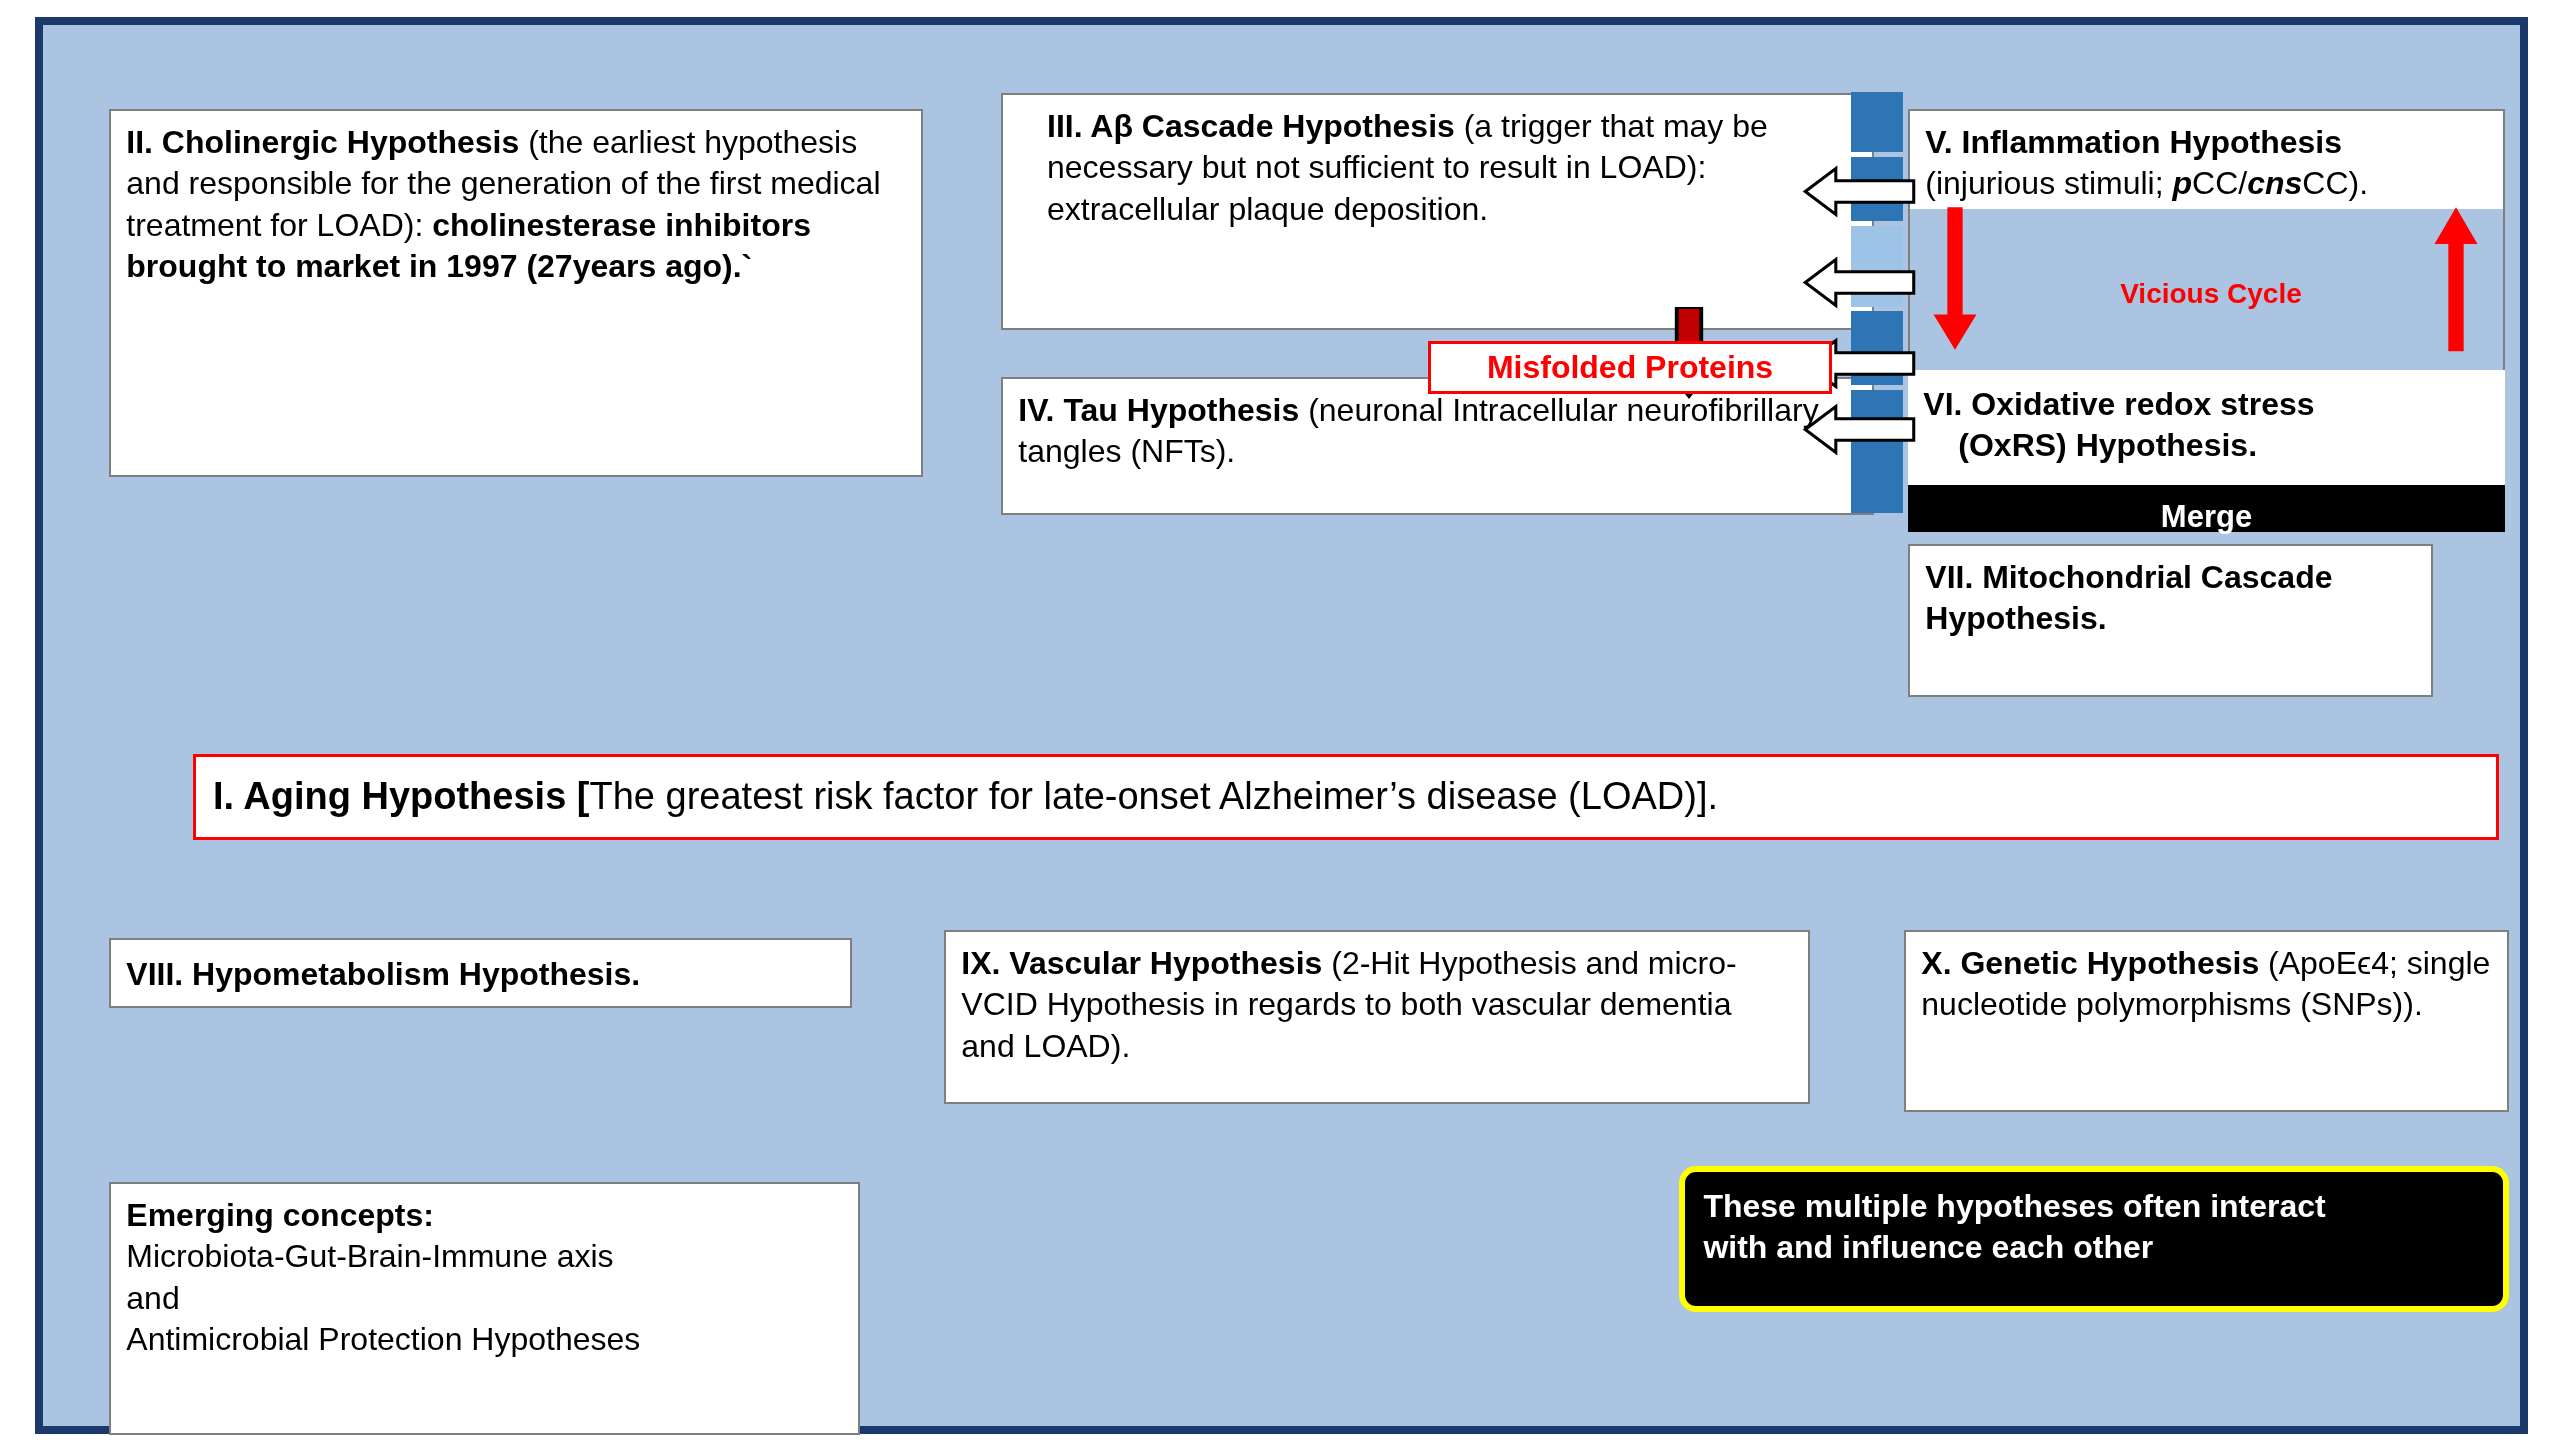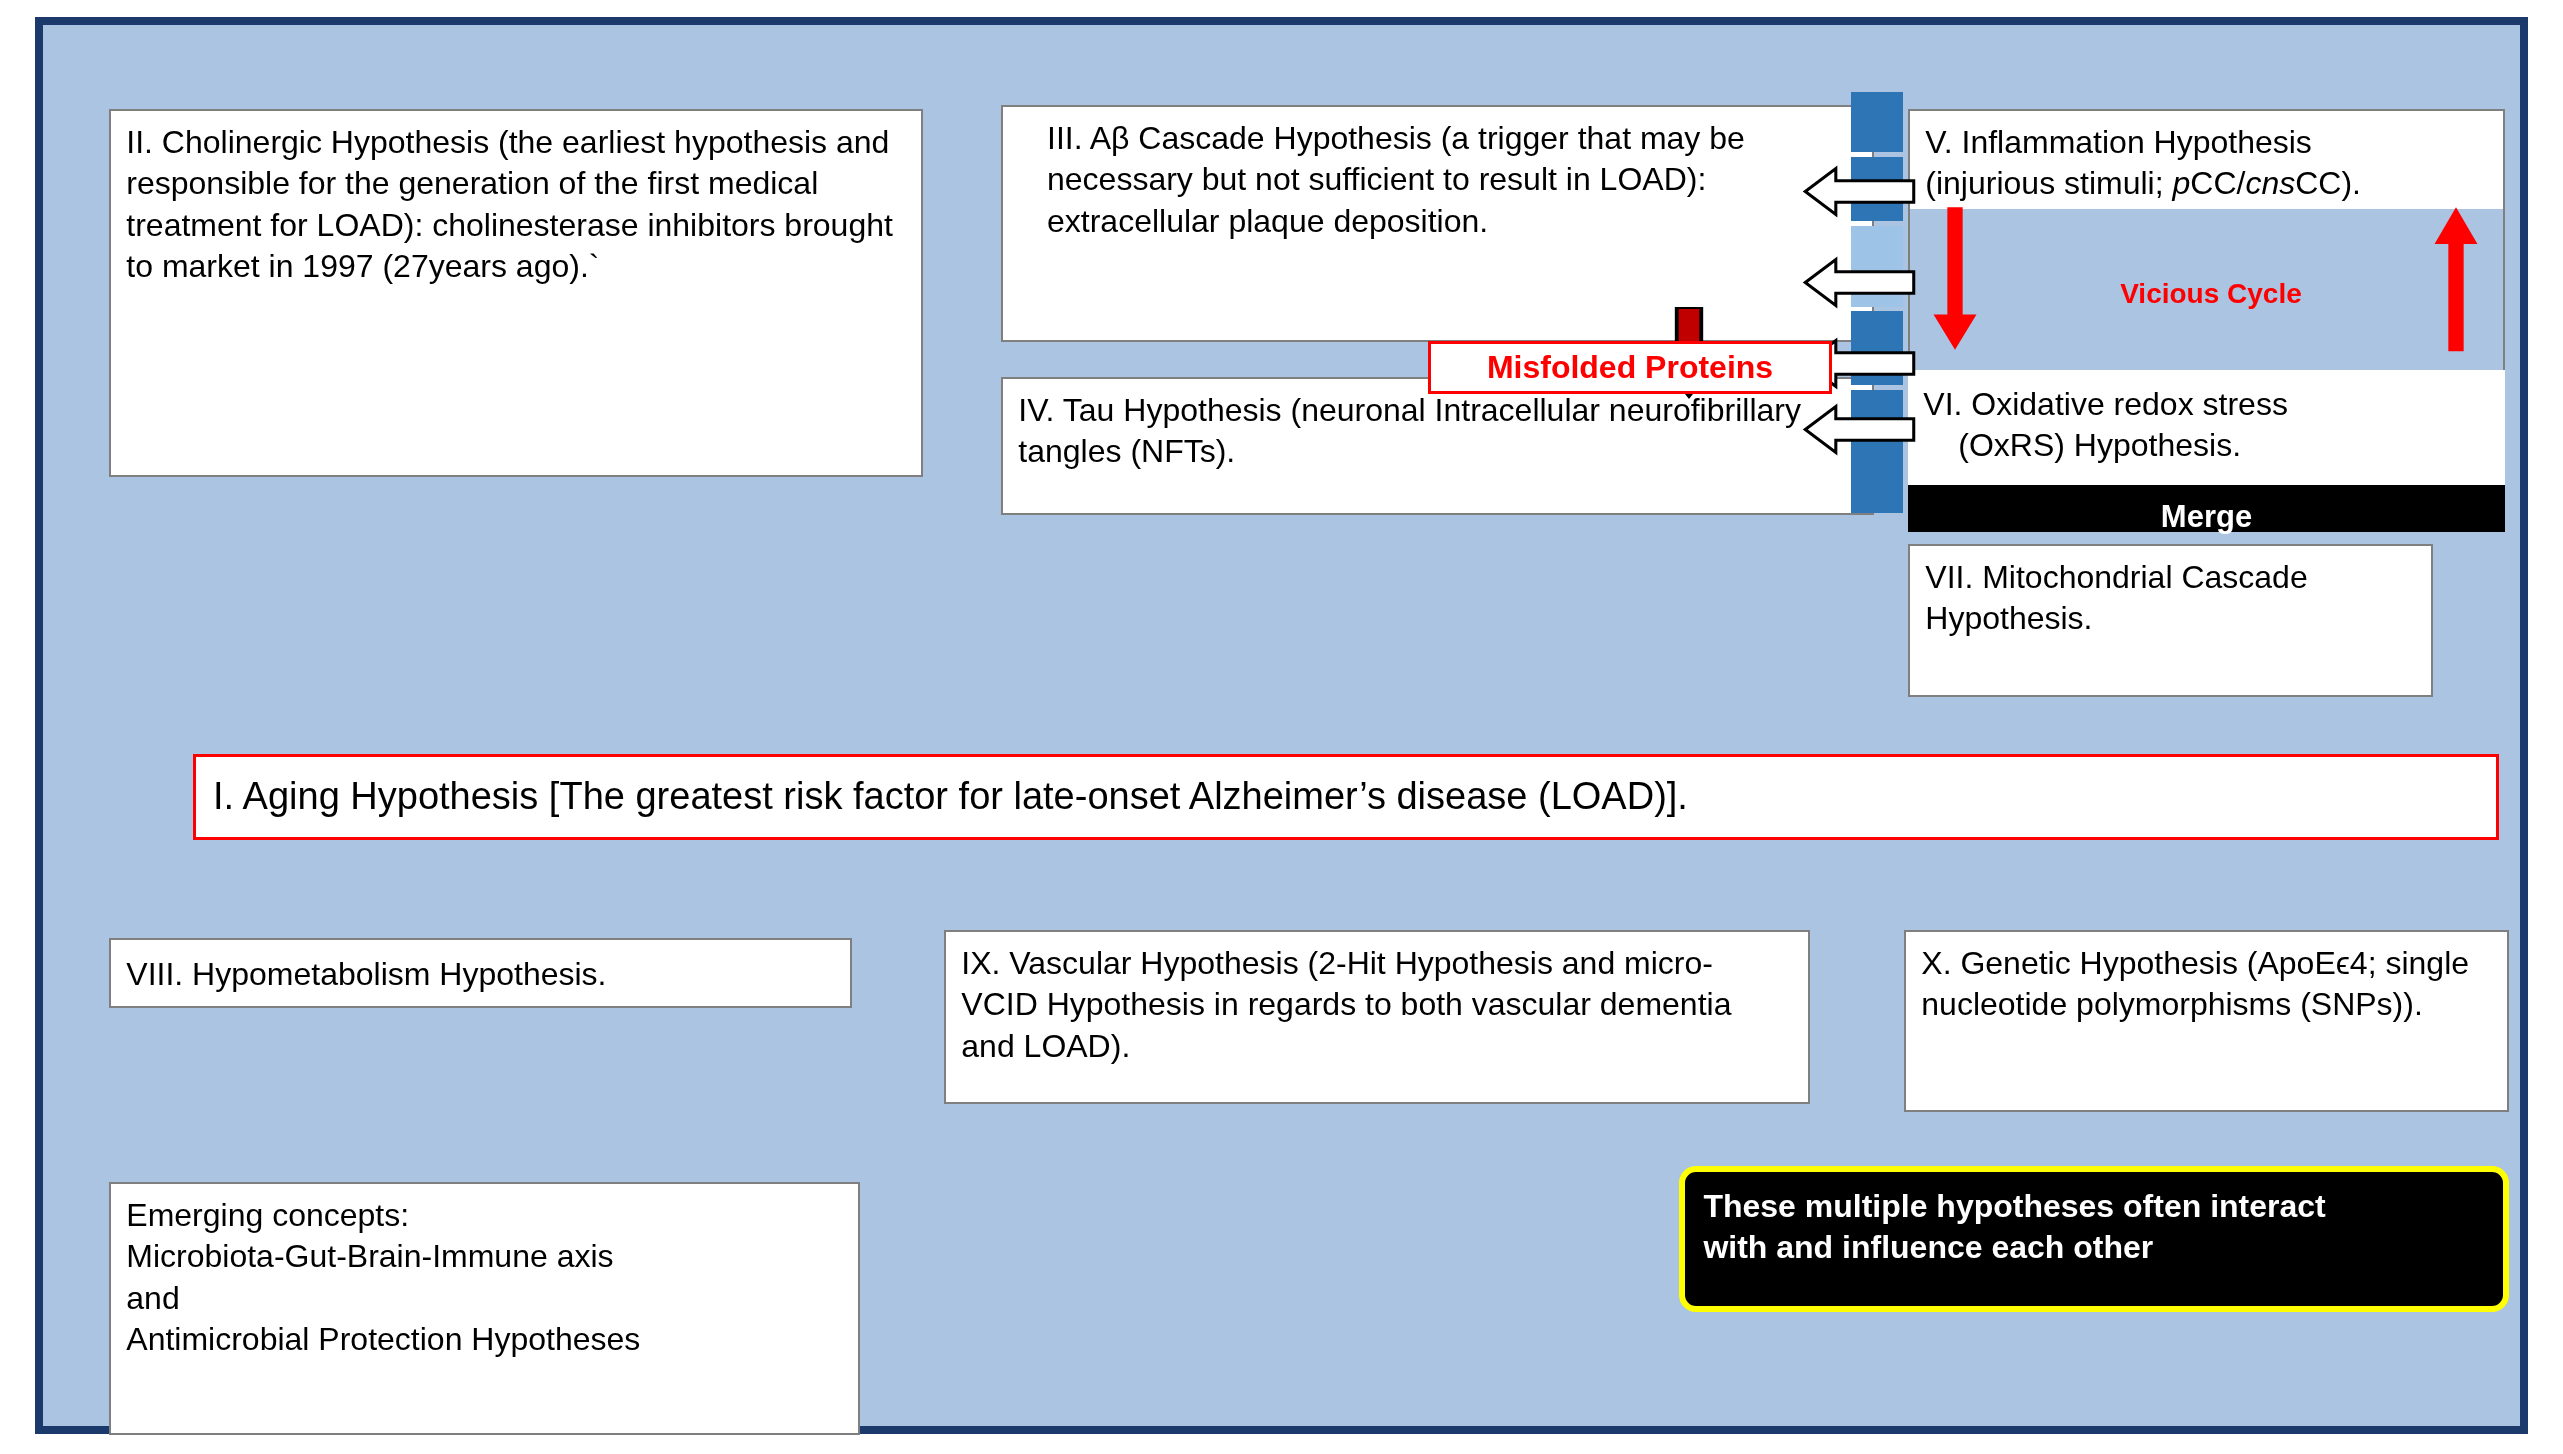--- a/index.html
+++ b/index.html
@@ -30,28 +30,28 @@
   .box {
     position: absolute;
     background: #ffffff;
     border: 2.3px solid #7f7f7f;
     box-sizing: border-box;
     padding: 10.7px 15.3px;
     font-size: 32px;
     line-height: 1.30;
     color: #000000;
   }
-  .box b { font-weight: normal; }
+  .box b { font-weight: bold; }
 
   
   #box-cholinergic {
     left: 66px; top: 84px; width: 814px; height: 368px;
   }
   #box-abeta {
-    left: 958px; top: 80px; width: 873px; height: 237px; padding-left: 44px;
+    left: 958px; top: 68px; width: 873px; height: 237px; padding-left: 44px;
   }
   #box-tau {
     left: 958px; top: 352px; width: 873px; height: 138px;
   }
   #box-inflammation {
     left: 1865px; top: 84px; width: 597px; height: 100px;
     border-color: #7f7f7f;
   }
   #box-oxrs {
     left: 1865px; top: 345px; width: 597px; height: 115px;

